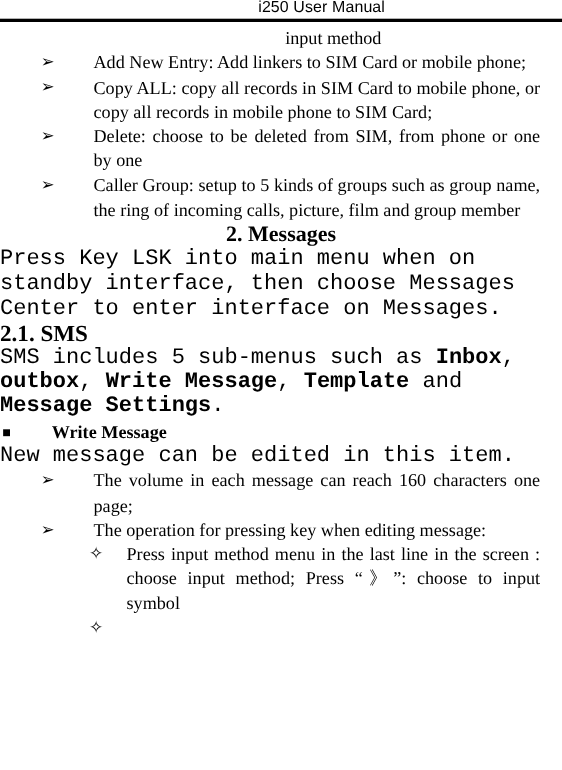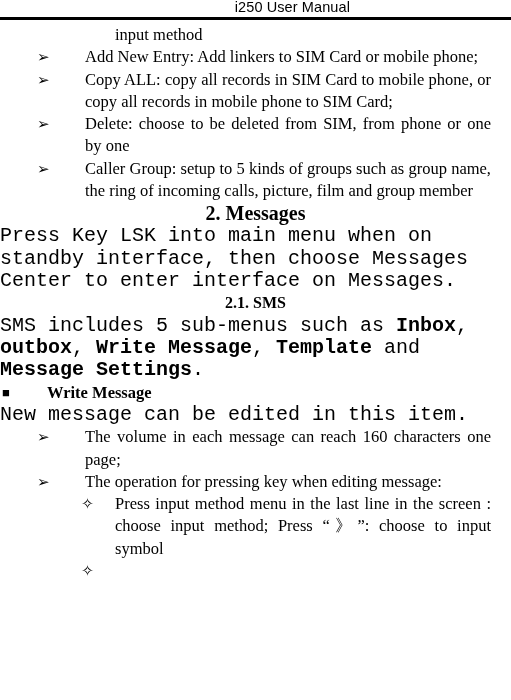--- a/index.html
+++ b/index.html
@@ -70,21 +70,21 @@
   .para.lastline-left {
     text-align: left;
   }
 
   
   .orphan {
     font-size: 16.5px;
     line-height: 22.3px;
     padding-left: 115px;
     width: 376px;
-    text-align: left;
+    text-align: center;
   }
 
   
   .item {
     position: relative;
     font-size: 16.5px;
     line-height: 22.3px;
     text-align: justify;
     text-justify: inter-word;
   }
@@ -137,24 +137,24 @@
   }
 
   
   .h1 {
     font-size: 20px;
     line-height: 23px;
     font-weight: bold;
     text-align: center;
   }
   .h2 {
-    font-size: 16px;
+    font-size: 21px;
     line-height: 22.5px;
     font-weight: bold;
-    text-align: center;
+    text-align: left;
   }
 
   b, .b {
     font-weight: bold;
   }
 </style>
 </head>
 <body>
 
 <div class="page">

